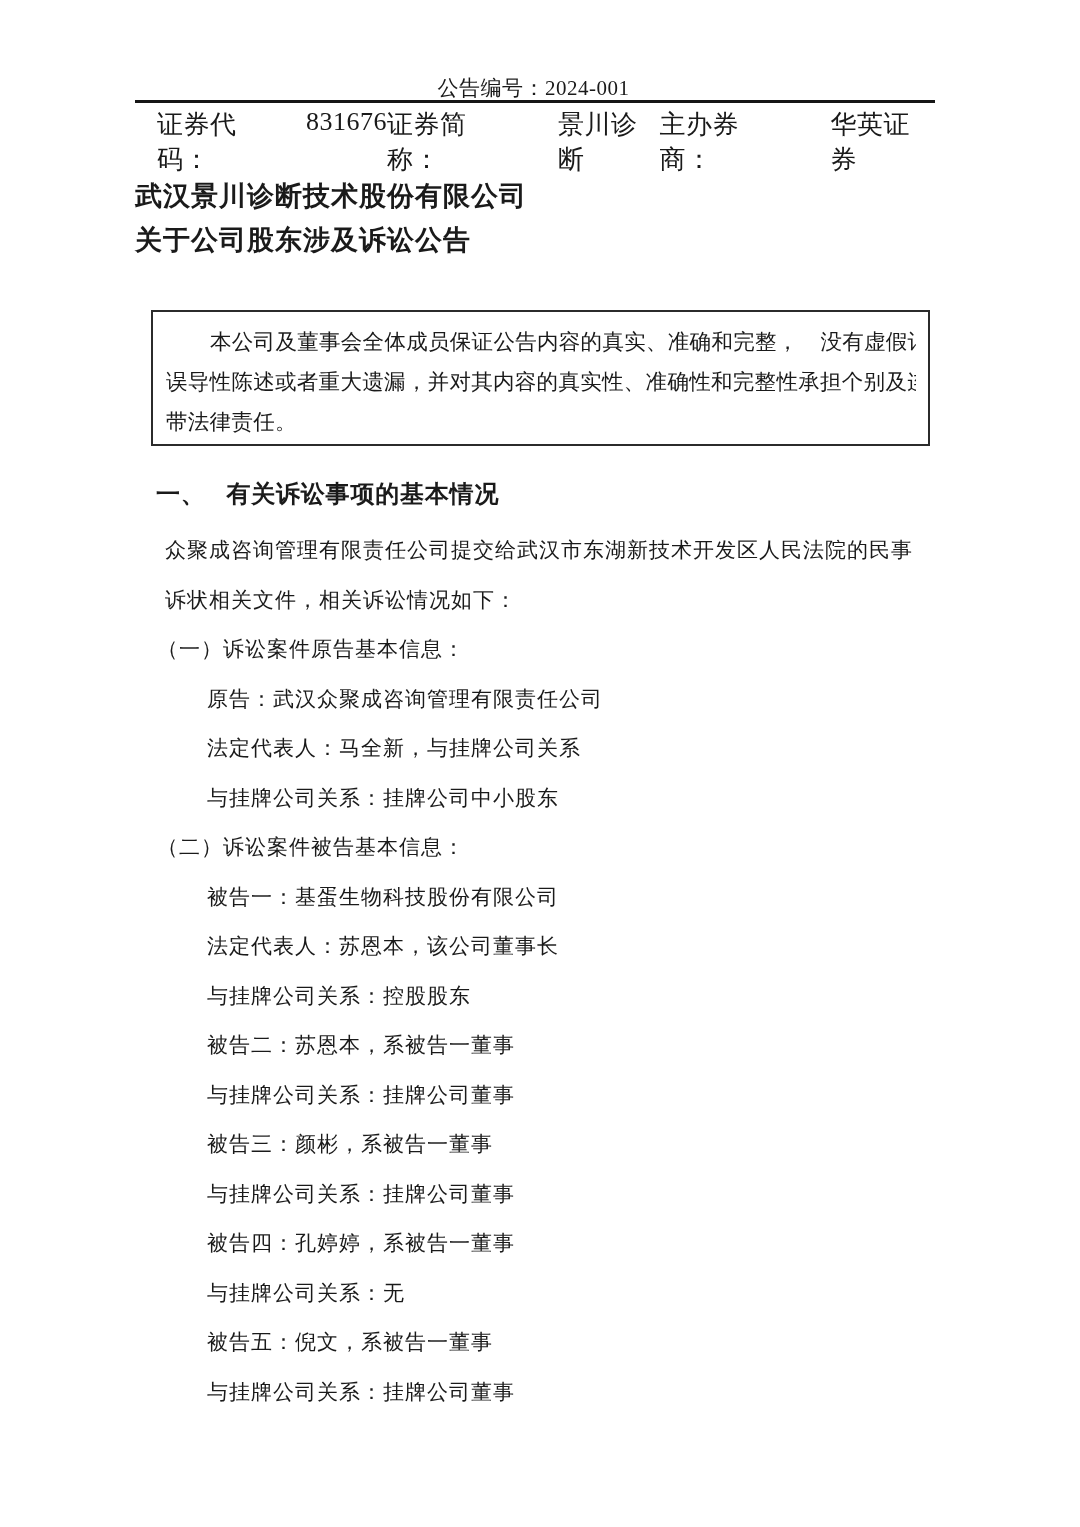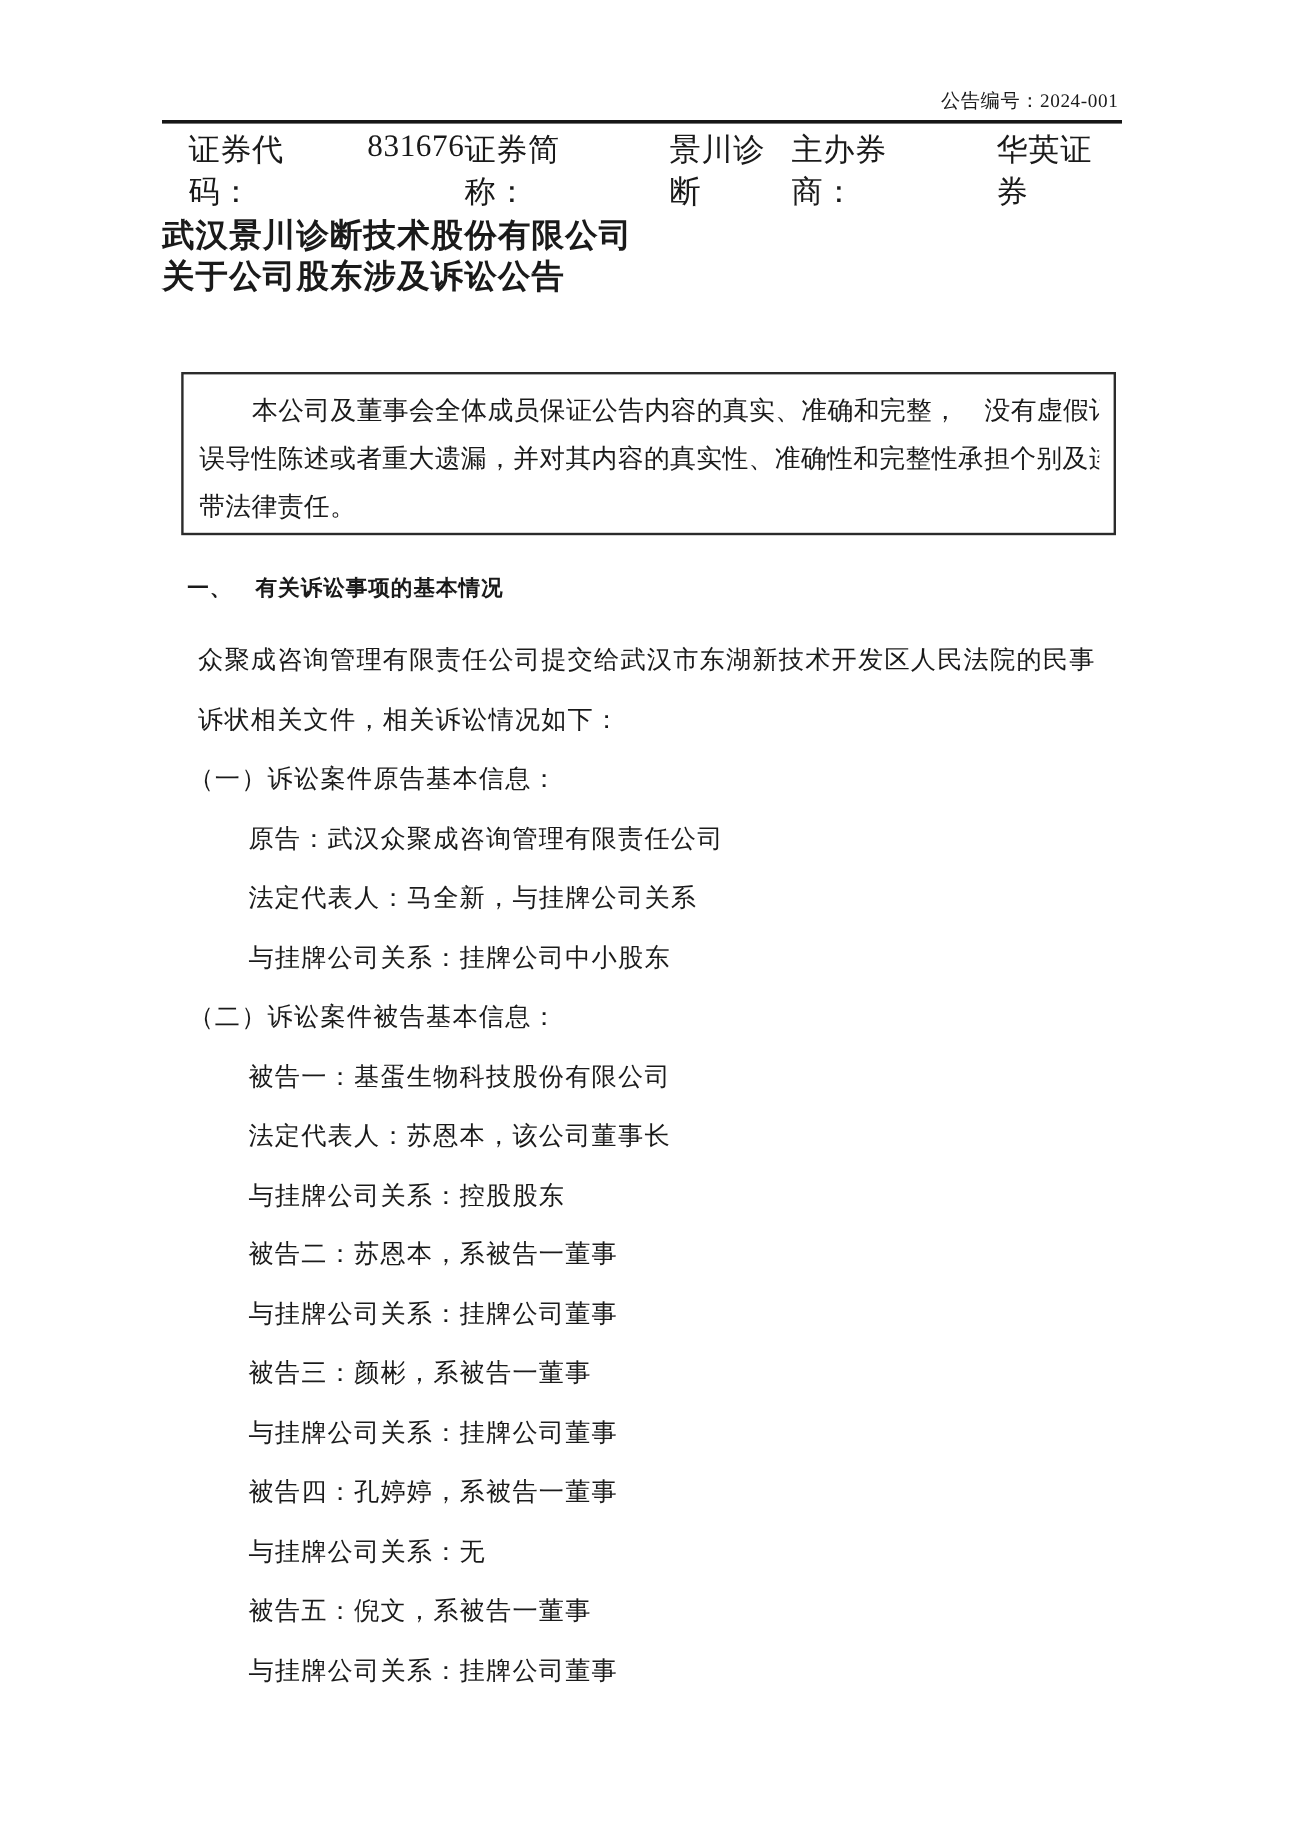--- a/index.html
+++ b/index.html
@@ -3,50 +3,50 @@
 <meta charset="utf-8">
 <style>
   html,body{margin:0;padding:0;background:#ffffff;}
   .page{
     position:relative;width:1080px;height:1527px;background:#ffffff;
     font-family:"Liberation Serif","DejaVu Serif",serif;color:#1a1a1a;
     overflow:hidden;
   }
   .ann-no{
     position:absolute;top:74px;left:135px;width:797px;
-    text-align:right;font-size:16px;letter-spacing:0.5px;
+    text-align:center;font-size:21px;letter-spacing:0.5px;
   }
   .rule{
     position:absolute;top:100px;left:135px;width:800px;height:3px;background:#161616;
   }
   .header-row{
     position:absolute;top:107px;left:157px;width:775px;
     display:flex;justify-content:space-between;
     font-size:26px;letter-spacing:0.5px;
   }
   .hcell{display:flex;}
   .hcell .val{margin-left:25px;}
   .hcell.wide .val{margin-left:44px;}
   .title{
     position:absolute;left:135px;width:800px;text-align:left;
     font-weight:bold;font-size:27px;letter-spacing:1px;
   }
   .title1{top:178px;}
-  .title2{top:212px;}
+  .title2{top:222px;}
   .disc-box{
     position:absolute;left:151px;top:310px;width:779px;height:136px;
     box-sizing:border-box;border:2px solid #2b2b2b;
     font-size:21.5px;letter-spacing:0.3px;
     padding:10px 12px 0 13px;
   }
   .disc-line{height:40px;line-height:40px;white-space:nowrap;overflow:hidden;}
   .disc-line.first{text-indent:44px;}
   .sec-heading{
     position:absolute;left:156px;top:478px;
-    font-weight:bold;font-size:18px;letter-spacing:0.8px;
+    font-weight:bold;font-size:24px;letter-spacing:0.8px;
   }
   .sec-heading .sec-text{margin-left:14px;}
   .body-lines{
     position:absolute;left:157px;top:526px;width:780px;
     font-size:21px;letter-spacing:1px;
   }
   .bl{height:49.5px;line-height:49.5px;white-space:nowrap;overflow:hidden;}
   .bl.ind{padding-left:50px;}
   .bl.cont{padding-left:8px;}
 </style>

